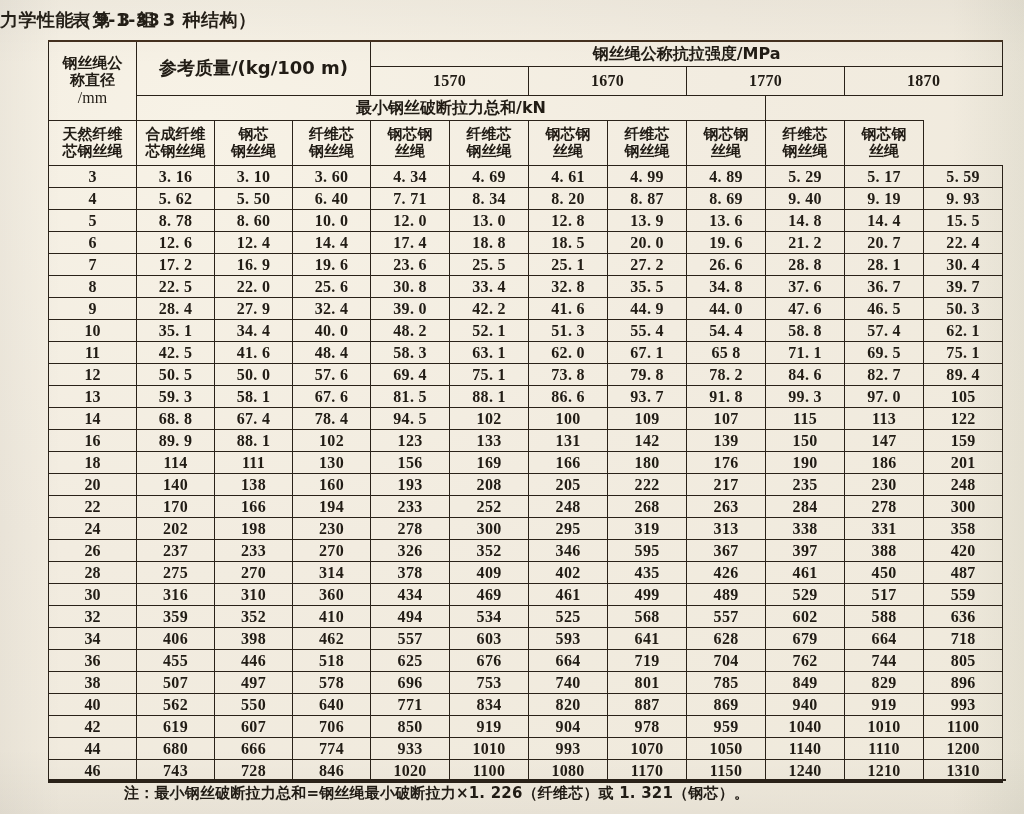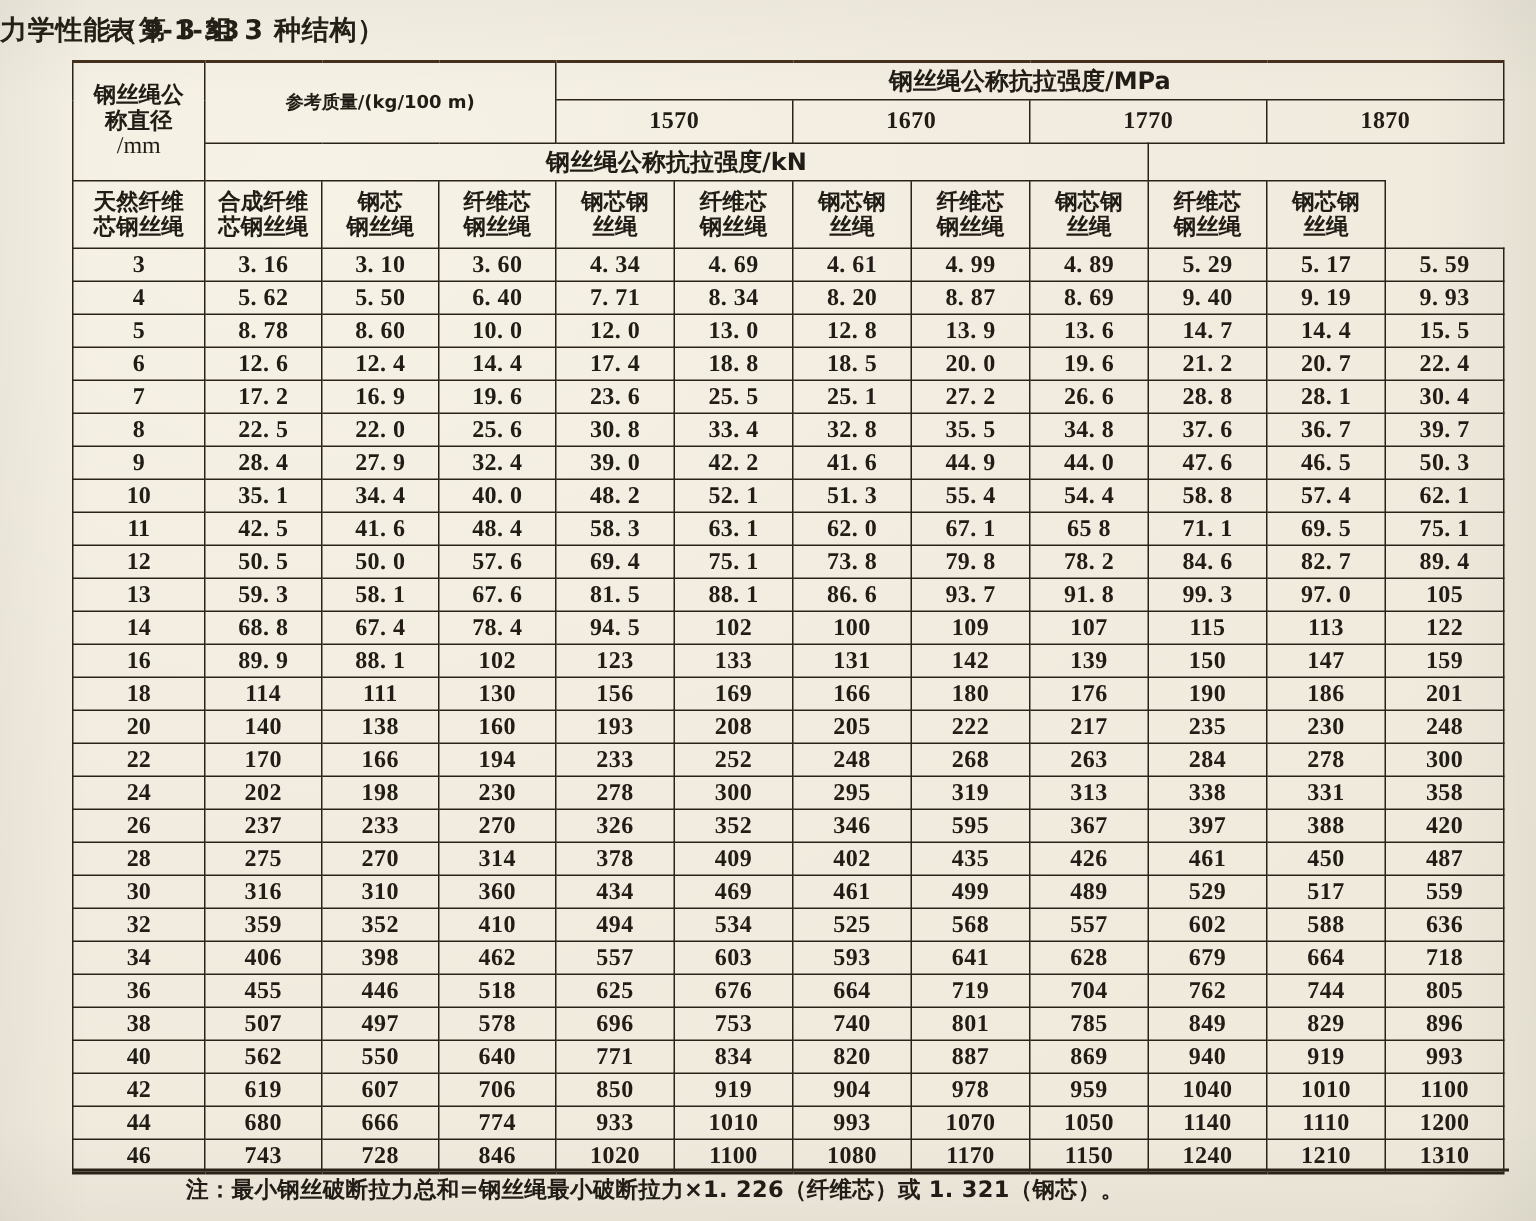--- a/index.html
+++ b/index.html
@@ -152,31 +152,31 @@
     <col style="width:79px">
       <col style="width:79px">
   </colgroup>
   <thead>
     <tr class="hdr-top">
       <td rowspan="3" class="hcell">
         <span class="ln">钢丝绳公</span>
         <span class="ln">称直径</span>
         <span class="ln unit">/mm</span>
       </td>
-      <td colspan="3" rowspan="2" class="hcell" style="font-size:12px">参考质量/(kg/100 m)</td>
+      <td colspan="3" rowspan="2" class="hcell" style="font-size:18px">参考质量/(kg/100 m)</td>
       <td colspan="8" class="hcell strength-hdr" style="height:24px">钢丝绳公称抗拉强度/MPa</td>
     </tr>
     <tr>
       <td colspan="2" class="hcell num" style="height:28px">1570</td>
       <td colspan="2" class="hcell num">1670</td>
       <td colspan="2" class="hcell num">1770</td>
       <td colspan="2" class="hcell num">1870</td>
     </tr>
     <tr>
-      <td colspan="8" class="hcell strength-hdr" style="height:24px">钢丝绳公称抗拉强度/kN</td>
+      <td colspan="8" class="hcell strength-hdr" style="height:24px">最小钢丝破断拉力总和/kN</td>
     </tr>
     <tr>
       <td class="hcell" style="height:44px">
         <span class="ln">天然纤维</span>
         <span class="ln">芯钢丝绳</span>
       </td>
       <td class="hcell">
         <span class="ln">合成纤维</span>
         <span class="ln">芯钢丝绳</span>
       </td>
@@ -250,21 +250,21 @@
       <tr>
         <td class="dcell"><span class="dia">5</span></td>
         <td class="dcell"><span class="num">8. 78</span></td>
         <td class="dcell"><span class="num">8. 60</span></td>
         <td class="dcell"><span class="num">10. 0</span></td>
         <td class="dcell"><span class="num">12. 0</span></td>
         <td class="dcell"><span class="num">13. 0</span></td>
         <td class="dcell"><span class="num">12. 8</span></td>
         <td class="dcell"><span class="num">13. 9</span></td>
         <td class="dcell"><span class="num">13. 6</span></td>
-        <td class="dcell"><span class="num">14. 7</span></td>
+        <td class="dcell"><span class="num">14. 8</span></td>
         <td class="dcell"><span class="num">14. 4</span></td>
         <td class="dcell"><span class="num">15. 5</span></td>
       </tr>
       <tr>
         <td class="dcell"><span class="dia">6</span></td>
         <td class="dcell"><span class="num">12. 6</span></td>
         <td class="dcell"><span class="num">12. 4</span></td>
         <td class="dcell"><span class="num">14. 4</span></td>
         <td class="dcell"><span class="num">17. 4</span></td>
         <td class="dcell"><span class="num">18. 8</span></td>

